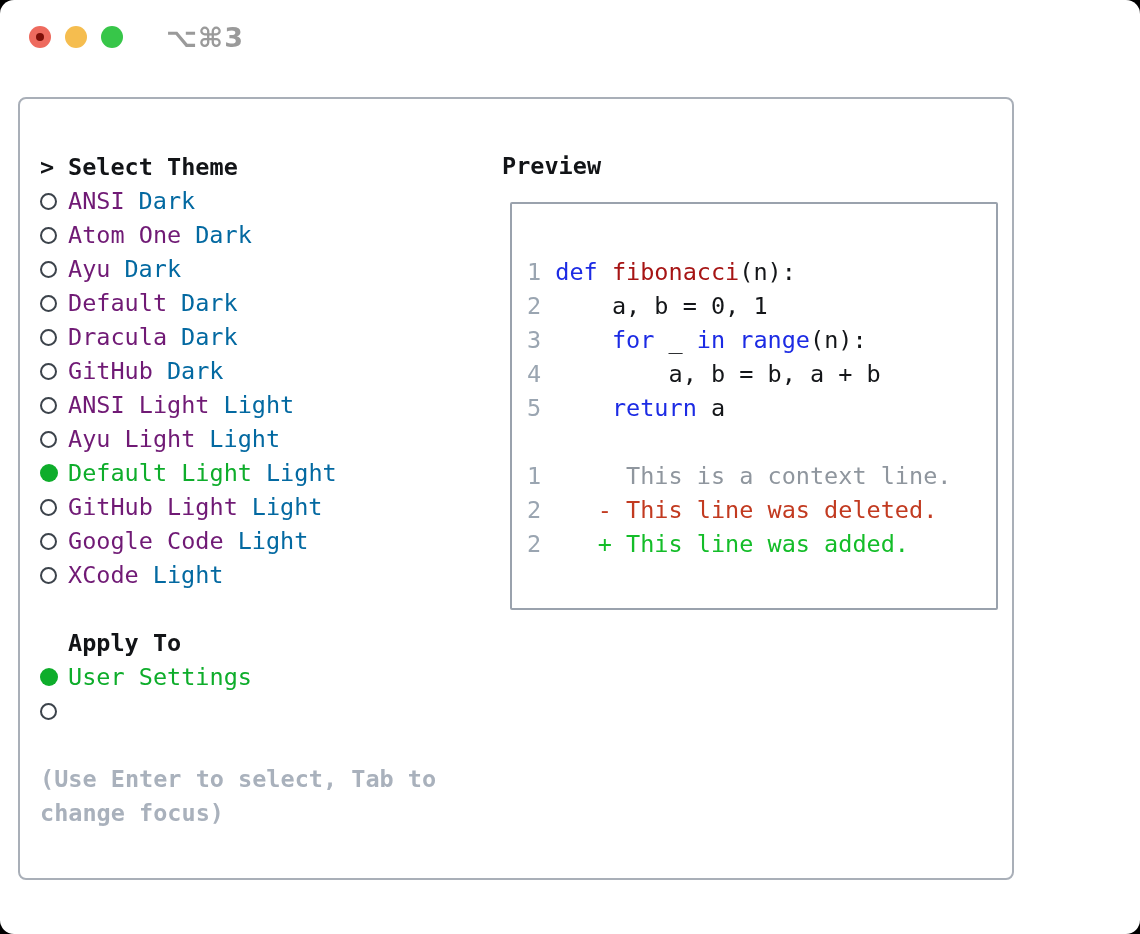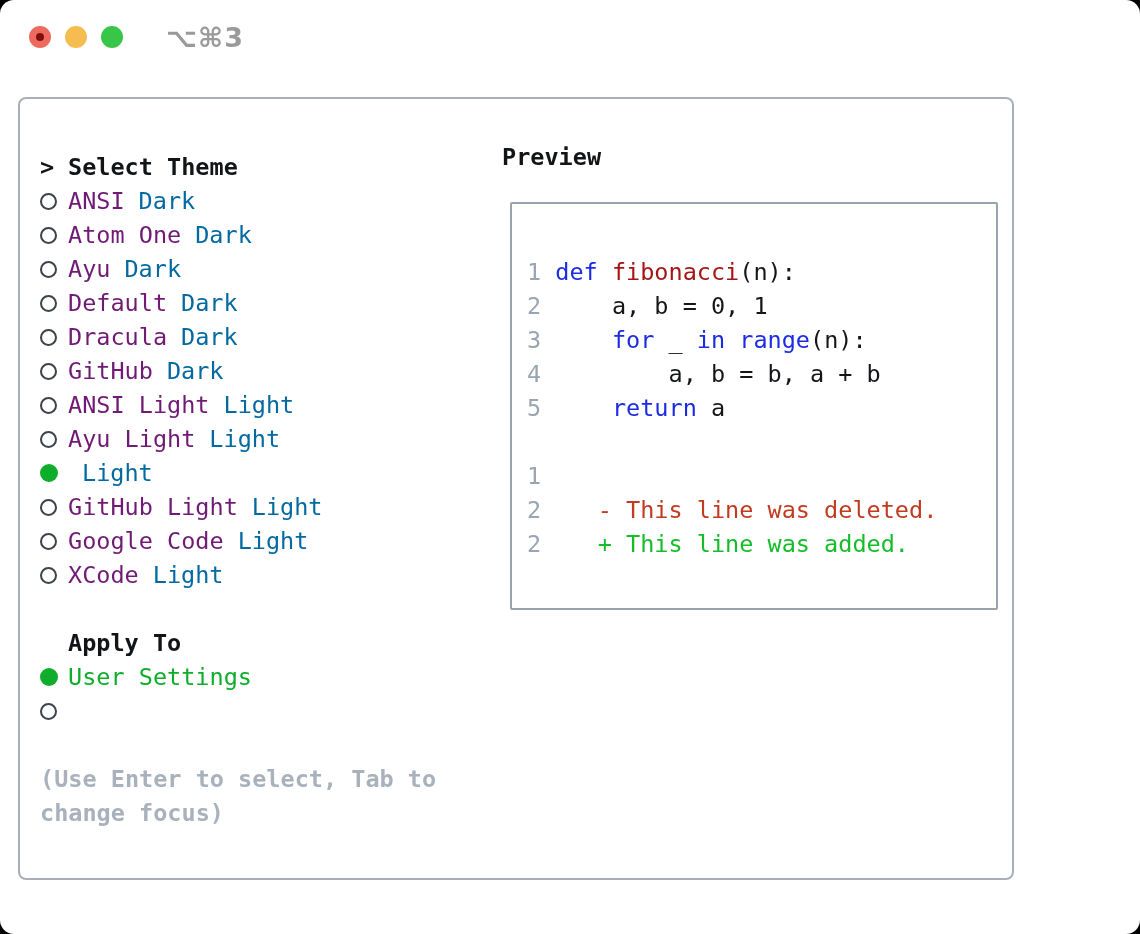--- a/index.html
+++ b/index.html
@@ -25,21 +25,21 @@
   .ring{width:13px;height:13px;border:2.5px solid #3c434b;border-radius:50%;}
   .dot{width:18px;height:18px;border-radius:50%;background:#0ead2b;}
   .prompt{font-weight:bold;color:#121417;}
   .title-text{font-weight:bold;color:#121417;text-align:center;}
   .variant{margin-left:14px;color:#0369a1;}
   .item .name{color:#701a75;}
   .item.selected .name{color:#0ead2b;}
   .help{color:#a9b1bc;font-weight:bold;}
 
   
-  .preview-title{position:absolute;left:482px;top:41px;height:34px;display:flex;align-items:center;font-size:23.5px;font-weight:bold;color:#121417;}
+  .preview-title{position:absolute;left:482px;top:50px;height:34px;display:flex;align-items:center;font-size:23.5px;font-weight:bold;color:#121417;}
   .preview-box{position:absolute;left:490px;top:103px;width:484px;height:404px;border:2px solid #9aa2ad;border-radius:2px;background:#fff;}
   .code-area{position:absolute;left:15px;top:51px;right:0;}
   .cl{height:34px;display:flex;align-items:center;white-space:pre;font-size:23.5px;color:#141619;}
   .tk{white-space:pre;}
   .ln{color:#9aa5b1;}
   .kw{color:#1c2be4;}
   .fn{color:#a61414;}
   .pl{color:#141619;}
   .ctx{color:#8f969e;}
   .del{color:#c23a20;}
@@ -111,20 +111,21 @@
       </div>
 
       <div class="row item">
         <span class="marker"><span class="ring"></span></span>
         <span class="name">Ayu Light</span>
         <span class="variant">Light</span>
       </div>
 
       <div class="row item selected">
         <span class="marker"><span class="dot"></span></span>
+        <span class="name">Default Light</span>
         <span class="variant">Light</span>
       </div>
 
       <div class="row item">
         <span class="marker"><span class="ring"></span></span>
         <span class="name">GitHub Light</span>
         <span class="variant">Light</span>
       </div>
 
       <div class="row item">
@@ -183,21 +184,21 @@
           <span class="tk ln">4</span><span class="tk pl">         a, b = b, a + b</span>
         </div>
 
         <div class="cl">
           <span class="tk ln">5</span><span class="tk pl">     </span><span class="tk kw">return</span><span class="tk pl"> a</span>
         </div>
 
         <div class="cl"></div>
 
         <div class="cl">
-          <span class="tk ln">1</span><span class="tk ctx">      </span>
+          <span class="tk ln">1</span><span class="tk ctx">      </span><span class="tk ctx">This is a context line.</span>
         </div>
 
         <div class="cl">
           <span class="tk ln">2</span><span class="tk pl">    </span><span class="tk del">- This line was deleted.</span>
         </div>
 
         <div class="cl">
           <span class="tk ln">2</span><span class="tk pl">    </span><span class="tk add">+ This line was added.</span>
         </div>
 

